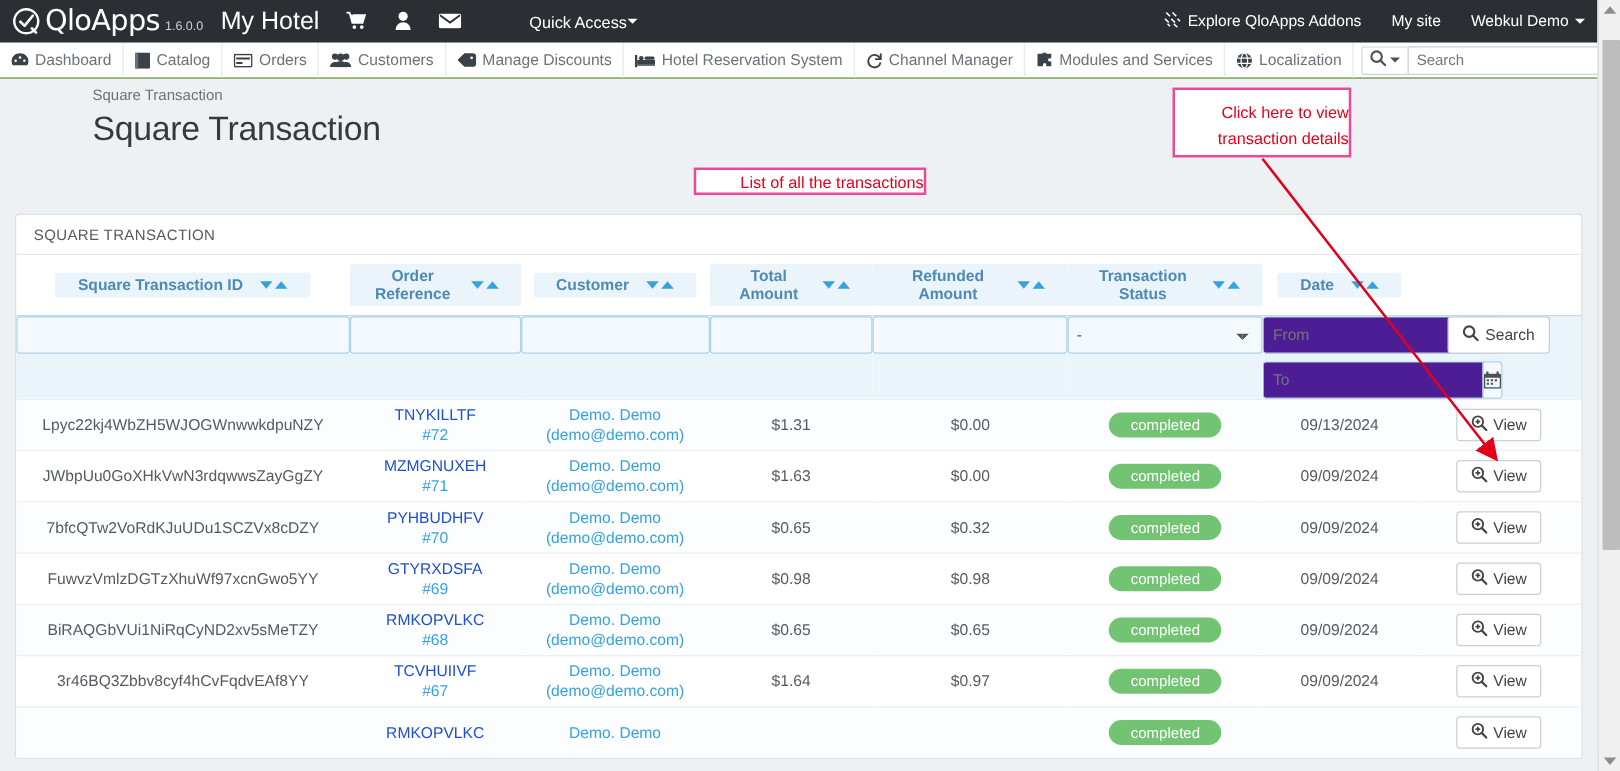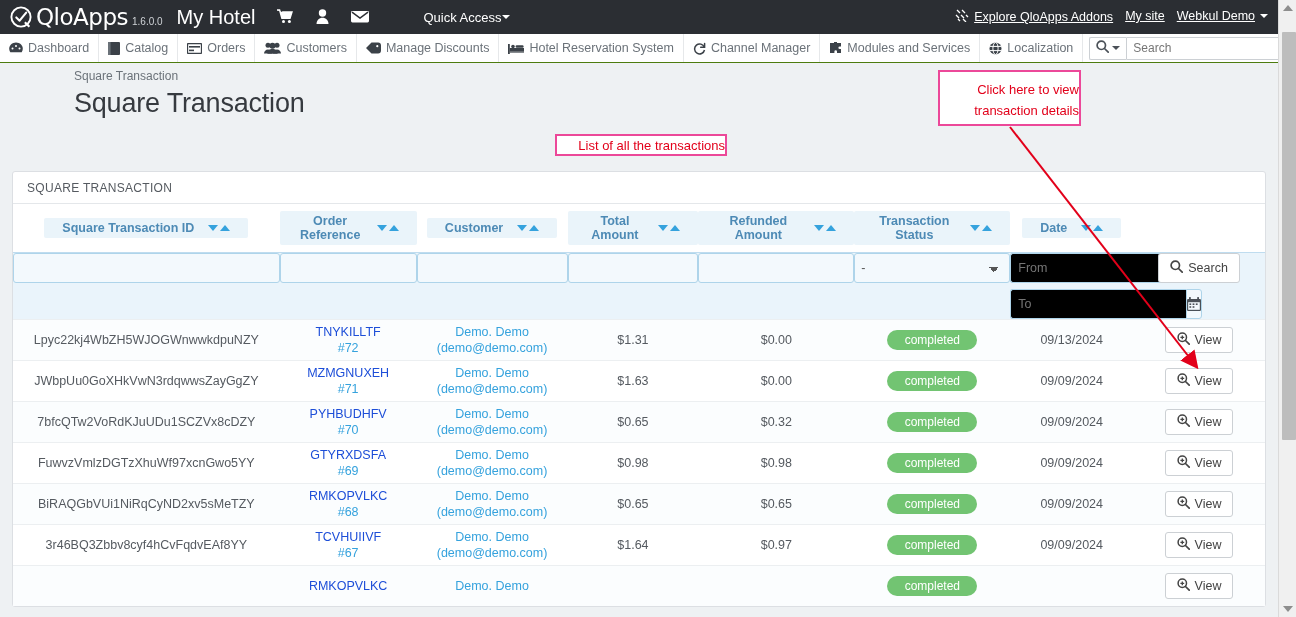--- a/index.html
+++ b/index.html
@@ -31,21 +31,21 @@
   }
   .logo-ver { font-size: 10px; color: #cfd2d6; margin-left: 4px; }
   .hotel-name { font-size: 20px; color: #fff; margin-left: 14px; }
   .top-icons { display: flex; align-items: center; gap: 22px; margin-left: 22px; color: #fff; }
   .top-icons .ic { font-size: 14px; line-height: 1; cursor: pointer; }
   .quick-access {
     margin-left: 54px; font-size: 13px; color: #fff; cursor: pointer;
     display: flex; align-items: center; 
   }
   .caret-d { width: 0; height: 0; border-left: 4px solid transparent; border-right: 4px solid transparent; border-top: 4px solid currentColor; display: inline-block; }
-  .topbar-right { margin-left: auto; display: flex; align-items: flex-start; gap: 12px; font-size: 12.5px; text-decoration: underline; }
+  .topbar-right { margin-left: auto; display: flex; align-items: center; gap: 24px; font-size: 12.5px; }
   .topbar-right > div { cursor: pointer; color: #fff; display: flex; align-items: center; gap: 5px; }
 
   
   .menubar {
     height: 29px; background: #fff; border-bottom: 1px solid #4d7c0f;
     display: flex; align-items: stretch; font-size: 12.5px;
   }
   .menu-item {
     display: flex; align-items: center; gap: 5px;
     padding: 0 9px; color: #6b7279; cursor: pointer;
@@ -71,21 +71,21 @@
   .page-head { padding: 6px 0 0 74px; background: #eef1f3; position: relative; height: 100px; }
   .breadcrumb { font-size: 12px; color: #6b7279; }
   .page-title { font-size: 27px; color: #363a3f; font-weight: 400; margin-top: 5px; letter-spacing: -0.2px; }
 
   
   .anno {
     position: absolute; border: 2px solid #ec4899; color: #e2001a;
     background: #fff; font-size: 13px; text-align: right;
     font-family: "Liberation Sans", sans-serif;
   }
-  .anno-list { left: 555px; top: 134px; width: 172px; height: 22px; line-height: 19px; }
+  .anno-list { left: 555px; top: 134px; width: 186px; height: 22px; line-height: 19px; }
   .anno-click { left: 938px; top: 70px; width: 143px; height: 56px; padding-top: 7px; line-height: 21px; }
   .arrow-svg { position: absolute; left: 0; top: 0; pointer-events: none; }
 
   
   .panel {
     margin: 8px 12px 0 12px; background: #fff; border: 1px solid #dcdfe3;
     border-radius: 3px; position: relative;
   }
   .panel-head {
     height: 32px; display: flex; align-items: center; padding: 0 14px;
@@ -121,21 +121,21 @@
     appearance: none; -webkit-appearance: none;
     background-image: linear-gradient(45deg, transparent 50%, #555 50%), linear-gradient(135deg, #555 50%, transparent 50%);
     background-position: calc(100% - 15px) 13px, calc(100% - 10px) 13px;
     background-size: 5px 5px, 5px 5px; background-repeat: no-repeat;
     font-family: "Liberation Sans", sans-serif;
   }
   .date-grp { display: flex; flex-direction: column; gap: 6px; }
   .date-row { display: flex; }
   .date-inp {
     flex: 1; height: 30px; border: 1px solid #aed4ea; border-right: none;
-    border-radius: 3px 0 0 3px; background: #000000; font-size: 12.5px;
+    border-radius: 3px 0 0 3px; background: #4c1d95; font-size: 12.5px;
     padding: 0 7px; color: #7d8a93; outline: none;
     font-family: "Liberation Sans", sans-serif;
   }
   .date-btn {
     width: 30px; height: 30px; border: 1px solid #aed4ea; border-radius: 0 3px 3px 0;
     background: #f3f9fd; display: flex; align-items: center; justify-content: center;
     cursor: pointer; color: #4b5158;
   }
   .btn-search {
     height: 30px; border: 1px solid #ccd0d4; background: #fff; border-radius: 3px;

